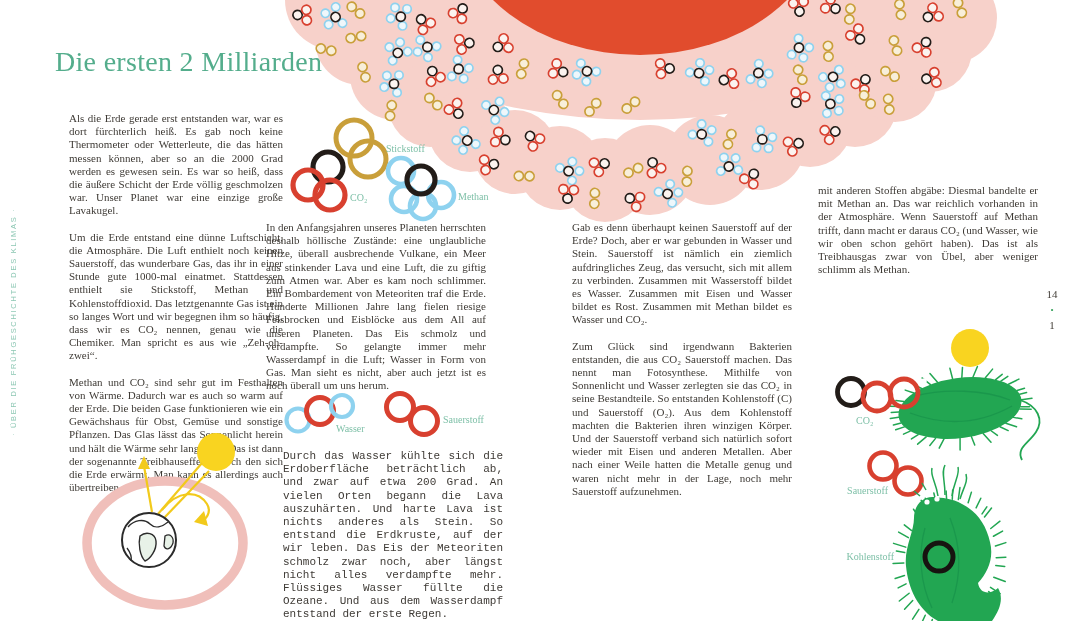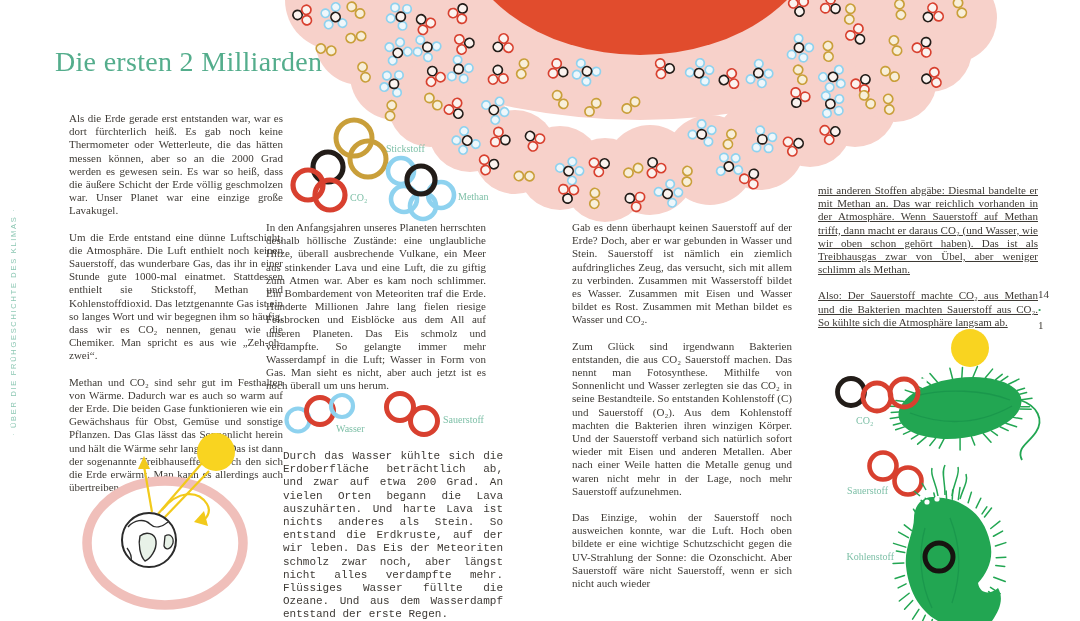--- a/index.html
+++ b/index.html
@@ -13,28 +13,28 @@
        font-family:"Liberation Serif",serif;font-weight:400;font-size:28px;
        letter-spacing:.3px;color:#54ad8c;}
   .col{position:absolute;width:220px;color:#3e3a35;font-size:11px;line-height:13.2px;
        text-align:justify;hyphens:auto;}
   .col p{margin:0 0 13px 0;}
   .col p:last-child{margin-bottom:0;}
   #col1{left:69px;top:92px;width:214px;margin-top:20px;}
   #col2a{left:266px;top:221px;}
   #col2b{left:283px;top:450px;font-family:Liberation Mono, monospace;}
   #col3{left:572px;top:221px;}
-  #col4{left:818px;top:184px;text-decoration:underline;}
+  #col4{left:818px;top:184px;}
   .illus{position:absolute;pointer-events:none;}
   #atmo-svg{left:280px;top:0;}
   #molecules-svg{left:280px;top:80px;}
   #greenhouse-svg{left:70px;top:430px;}
   #bacteria-svg{left:830px;top:318px;}
   .mol-label{font-family:"Liberation Serif",serif;font-size:10px;fill:#7fc0a8;}
-  .pagenums{position:absolute;left:1038px;top:289px;width:28px;text-align:left;
+  .pagenums{position:absolute;left:1038px;top:289px;width:28px;text-align:center;
        font-size:11px;color:#45403a;line-height:1;}
   .pagenums .num{display:block;}
   .pagenums .dot{display:block;color:#3aa45f;font-size:9px;margin:6px 0 5px 0;}
 </style>
 </head>
 <body>
 
 <div class="vertical-label">· ÜBER DIE FRÜHGESCHICHTE DES KLIMAS ·</div>
 
 <h1 class="page-title">Die ersten 2 Milliarden Jahre</h1>
@@ -46,25 +46,23 @@
 </div>
 <div class="col" id="col2a">
   <p>In den Anfangsjahren unseres Planeten herrschten deshalb höllische Zustände: eine unglaubliche Hitze, überall ausbrechende Vulkane, ein Meer aus stinkender Lava und eine Luft, die zu giftig zum Atmen war. Aber es kam noch schlimmer. Ein Bombardement von Meteoriten traf die Erde. Hunderte Millionen Jahre lang fielen riesige Felsbrocken und Eisblöcke aus dem All auf unseren Planeten. Das Eis schmolz und verdampfte. So gelangte immer mehr Wasserdampf in die Luft; Wasser in Form von Gas. Man sieht es nicht, aber auch jetzt ist es noch überall um uns herum.</p>
 </div>
 <div class="col" id="col2b">
   <p>Durch das Wasser kühlte sich die Erdoberfläche beträchtlich ab, und zwar auf etwa 200 Grad. An vielen Orten begann die Lava auszuhärten. Und harte Lava ist nichts anderes als Stein. So entstand die Erdkruste, auf der wir leben. Das Eis der Meteoriten schmolz zwar noch, aber längst nicht alles verdampfte mehr. Flüssiges Wasser füllte die Ozeane. Und aus dem Wasserdampf entstand der erste Regen.</p>
 </div>
 <div class="col" id="col3">
   <p>Gab es denn überhaupt keinen Sauerstoff auf der Erde? Doch, aber er war gebunden in Wasser und Stein. Sauerstoff ist nämlich ein ziemlich aufdringliches Zeug, das versucht, sich mit allem zu verbinden. Zusammen mit Wasserstoff bildet es Wasser. Zusammen mit Eisen und Wasser bildet es Rost. Zusammen mit Methan bildet es Wasser und CO₂.</p>
   <p>Zum Glück sind irgendwann Bakterien entstanden, die aus CO₂ Sauerstoff machen. Das nennt man Fotosynthese. Mithilfe von Sonnenlicht und Wasser zerlegten sie das CO₂ in seine Bestandteile. So entstanden Kohlenstoff (C) und Sauerstoff (O₂). Aus dem Kohlenstoff machten die Bakterien ihren winzigen Körper. Und der Sauerstoff verband sich natürlich sofort wieder mit Eisen und anderen Metallen. Aber nach einer Weile hatten die Metalle genug und waren nicht mehr in der Lage, noch mehr Sauerstoff aufzunehmen.</p>
-  <p>Das Einzige, wohin der Sauerstoff noch ausweichen konnte, war die Luft. Hoch oben bildete er eine wichtige Schutzschicht gegen die UV-Strahlung der Sonne: die Ozonschicht. Aber Sauerstoff wäre nicht Sauerstoff, wenn er sich nicht auch wieder</p>
 </div>
 <div class="col" id="col4">
   <p>mit anderen Stoffen abgäbe: Diesmal bandelte er mit Methan an. Das war reichlich vorhanden in der Atmosphäre. Wenn Sauerstoff auf Methan trifft, dann macht er daraus CO₂ (und Wasser, wie wir oben schon gehört haben). Das ist als Treibhausgas zwar von Übel, aber weniger schlimm als Methan.</p>
-  <p>Also: Der Sauerstoff machte CO₂ aus Methan und die Bakterien machten Sauerstoff aus CO₂. So kühlte sich die Atmosphäre langsam ab.</p>
 </div>
 
 <div class="pagenums">
   <span class="num">14</span>
   <span class="dot">•</span>
   <span class="num">1</span>
 </div>
 
 <svg id="atmo-svg" class="illus" width="720" height="232" viewBox="0 0 720 232">
   <g id="blob-fill">

